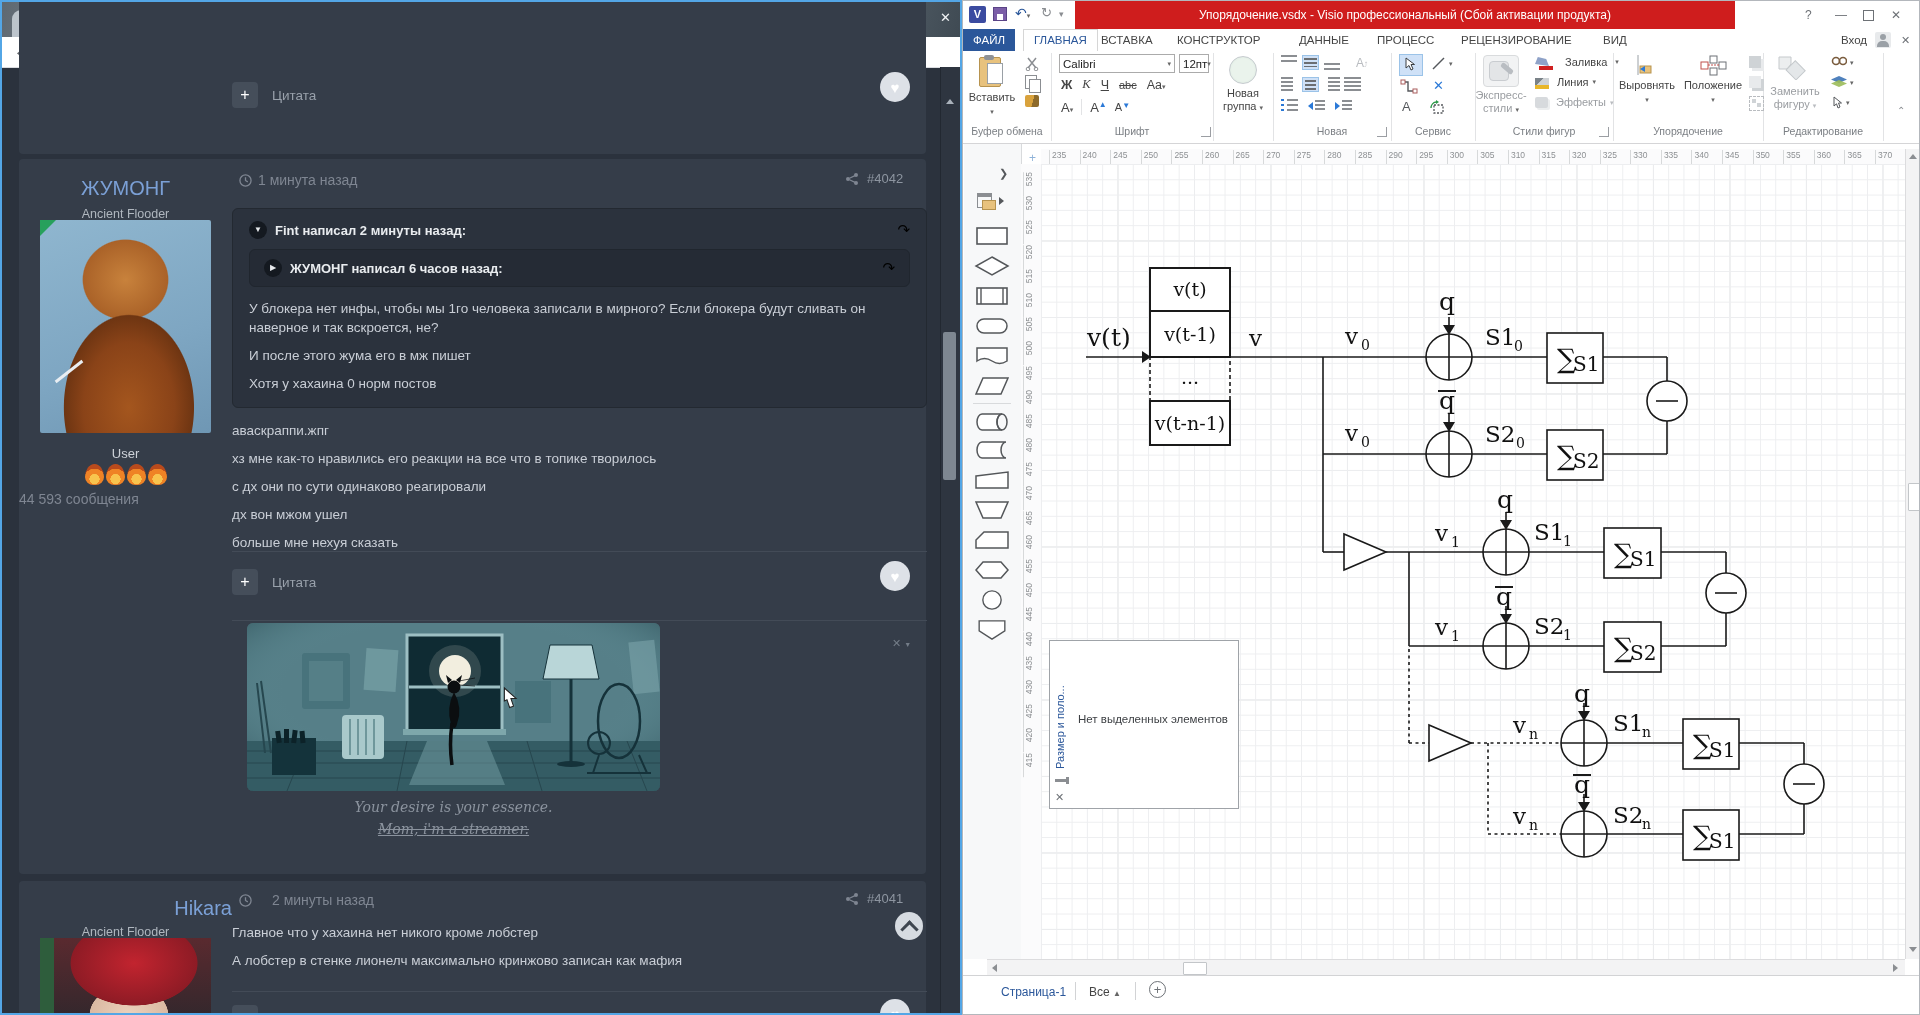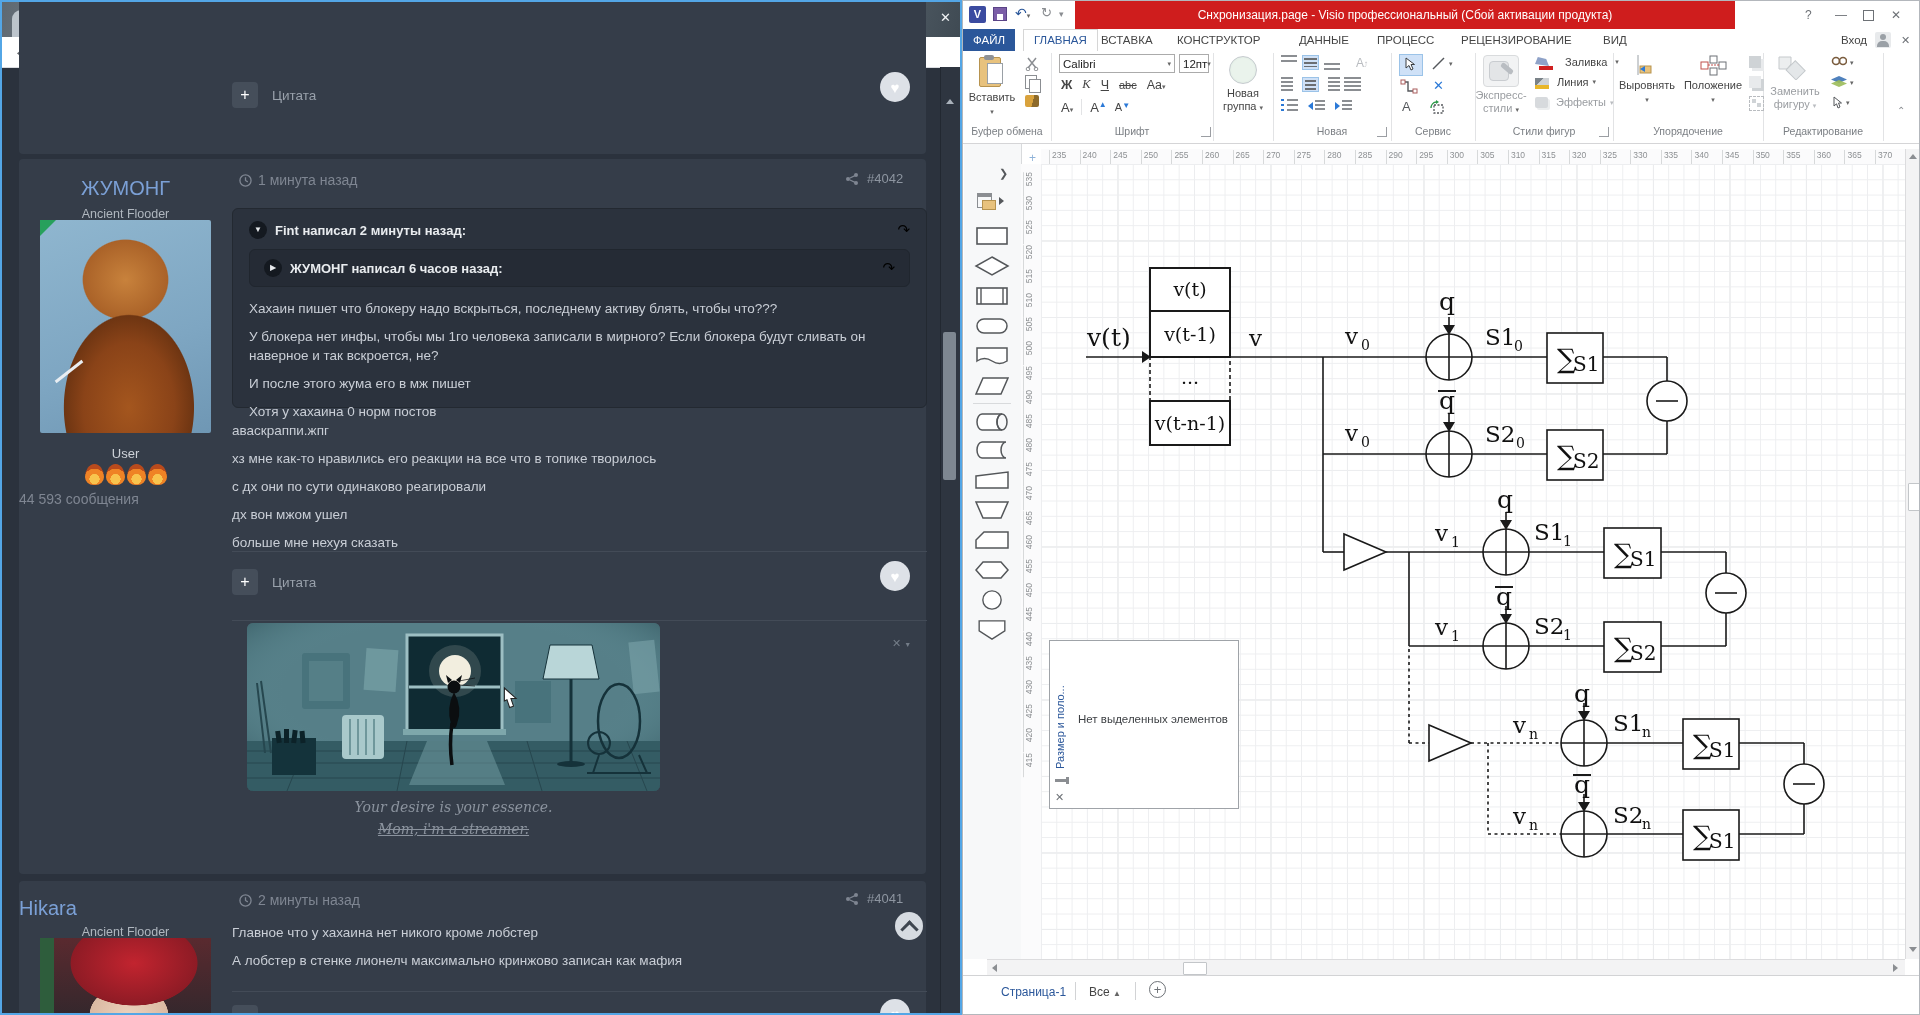--- a/index.html
+++ b/index.html
@@ -202,21 +202,20 @@
         <span class="chev">▼</span>
         <span class="qhead"><b>Fint</b><span> написал 2 минуты назад:</span></span>
         <span class="rarrow" style="margin-left:auto">↷</span>
       </div>
       <div class="quote2" style="margin-top:10px;padding:9px 14px;display:flex;align-items:center;gap:8px">
         <span class="chev">▶</span>
         <span class="qhead"><b>ЖУМОНГ</b><span> написал 6 часов назад:</span></span>
         <span class="rarrow" style="margin-left:auto">↷</span>
       </div>
       <div style="margin-top:12px">
-          <div class="fline">Хахаин пишет что блокеру надо вскрыться, последнему активу блять, чтобы что???</div>
           <div class="fline">У блокера нет инфы, чтобы мы 1го человека записали в мирного? Если блокера будут сливать он наверное и так вскроется, не?</div>
           <div class="fline">И после этого жума его в мж пишет</div>
           <div class="fline">Хотя у хахаина 0 норм постов</div>
         </div>
     </div>
 
     <div class="abs" style="left:213px;top:262px;width:695px">
         <div class="fline">аваскраппи.жпг</div>
         <div class="fline">хз мне как-то нравились его реакции на все что в топике творилось</div>
         <div class="fline">с дх они по сути одинаково реагировали</div>
@@ -299,28 +298,28 @@
       <g>
         <path d="M258,66 v10 l2,-1 2,6 3,-1 -2,-6 4,0 z" fill="#ffffff" stroke="#222" stroke-width="0.8" transform="scale(1.3) translate(-60,-16)"></path>
       </g>
     </svg>
 
     <div class="abs dserif" style="left:228px;top:640px;width:413px;text-align:center;font-style:italic;font-size:14px;color:#8b939e">Your desire is your essence.</div>
     <div class="abs dserif" style="left:228px;top:662px;width:413px;text-align:center;font-style:italic;font-size:14px;color:#8b939e;text-decoration:underline line-through">Mom, i'm a streamer.</div>
   </div>
 
   <div class="card" style="top:879px;height:200px">
-    <div class="abs uname" style="left:0;top:16px;width:213px;text-align:left">Hikara</div>
+    <div class="abs uname" style="left:0;top:16px;width:213px;text-align:right">Hikara</div>
     <div class="abs rank" style="left:0;top:44px;width:213px;text-align:center">Ancient Flooder</div>
     <div class="abs" style="left:21px;top:57px;width:171px;height:140px;background:
       linear-gradient(90deg,#2e5d3c 0 14px,transparent 14px),
       radial-gradient(ellipse 90px 60px at 55% 18%,#c2242f 0%,#8e1b25 70%,transparent 71%),
       radial-gradient(ellipse 60px 45px at 52% 55%,#ecd2bd 0%,#dab9a2 65%,transparent 66%),
       linear-gradient(#5a2a2f,#23262b 80%)"></div>
-    <div class="abs flex" style="left:220px;top:11px;gap:6px">
+    <div class="abs flex" style="left:220px;top:11px;gap:20px">
       <svg width="13" height="13" viewBox="0 0 14 14">
           <circle cx="7" cy="7" r="6" fill="none" stroke="#7f8692" stroke-width="1.4"></circle>
           <path d="M7,3.5 V7 L9.5,8.5" stroke="#7f8692" stroke-width="1.4" fill="none"></path>
         </svg>
       <span class="meta">2 минуты назад</span>
     </div>
     <svg class="abs" width="14" height="14" viewBox="0 0 14 14" style="left:826px;top:11px">
         <circle cx="11" cy="3" r="2" fill="#7f8692"></circle>
         <circle cx="3" cy="7" r="2" fill="#7f8692"></circle>
         <circle cx="11" cy="11" r="2" fill="#7f8692"></circle>
@@ -352,21 +351,21 @@
 
   <div class="abs" style="left:0;top:0;width:956px;height:28px;background:#fff"></div>
   <div class="abs" style="left:6px;top:5px;width:17px;height:17px;background:#3b4ba0;border-radius:2px;color:#fff;font-size:11px;font-weight:bold;text-align:center;line-height:17px">V</div>
   <div class="abs" style="left:30px;top:6px;width:14px;height:14px;background:#7b5ea7;border:1px solid #5a4386;box-sizing:border-box">
       <span class="abs" style="left:3px;top:6px;width:6px;height:6px;background:#fff"></span>
     </div>
   <div class="abs" style="left:52px;top:4px;color:#2b579a;font-size:14px">↶<span class="dd">▾</span></div>
   <div class="abs" style="left:78px;top:4px;color:#8a8d91;font-size:13px">↻</div>
   <div class="abs" style="left:96px;top:8px;color:#8a8d91;font-size:9px">▾</div>
   <div class="abs" style="left:112px;top:0;width:660px;height:28px;background:#cf1d1d;display:flex;align-items:center;justify-content:center">
-    <span class="vtitle">Снхронизация.page -  Visio профессиональный (Сбой активации продукта)</span>
+    <span class="vtitle">Упорядочение.vsdx -  Visio профессиональный (Сбой активации продукта)</span>
   </div>
   <div class="abs" style="left:842px;top:7px;color:#6d7176;font-size:12px">?</div>
   <div class="abs" style="left:872px;top:7px;color:#6d7176;font-size:12px">—</div>
   <div class="abs" style="left:900px;top:9px;width:9px;height:9px;border:1.5px solid #6d7176"></div>
   <div class="abs" style="left:928px;top:7px;color:#6d7176;font-size:12px">✕</div>
 
   <div class="abs" style="left:0;top:28px;width:956px;height:22px;background:#fff"></div>
   <div class="abs vtabs" style="left:0;top:28px;width:52px;height:22px;background:#2b579a;color:#fff;text-align:center;line-height:22px">ФАЙЛ</div>
   <div class="abs vtabs vtab-active" style="left:60px;top:28px;padding:0 10px;line-height:21px;height:22px;box-sizing:border-box">ГЛАВНАЯ</div>
   <div class="abs vtabs" style="left:138px;top:33px">ВСТАВКА</div>

